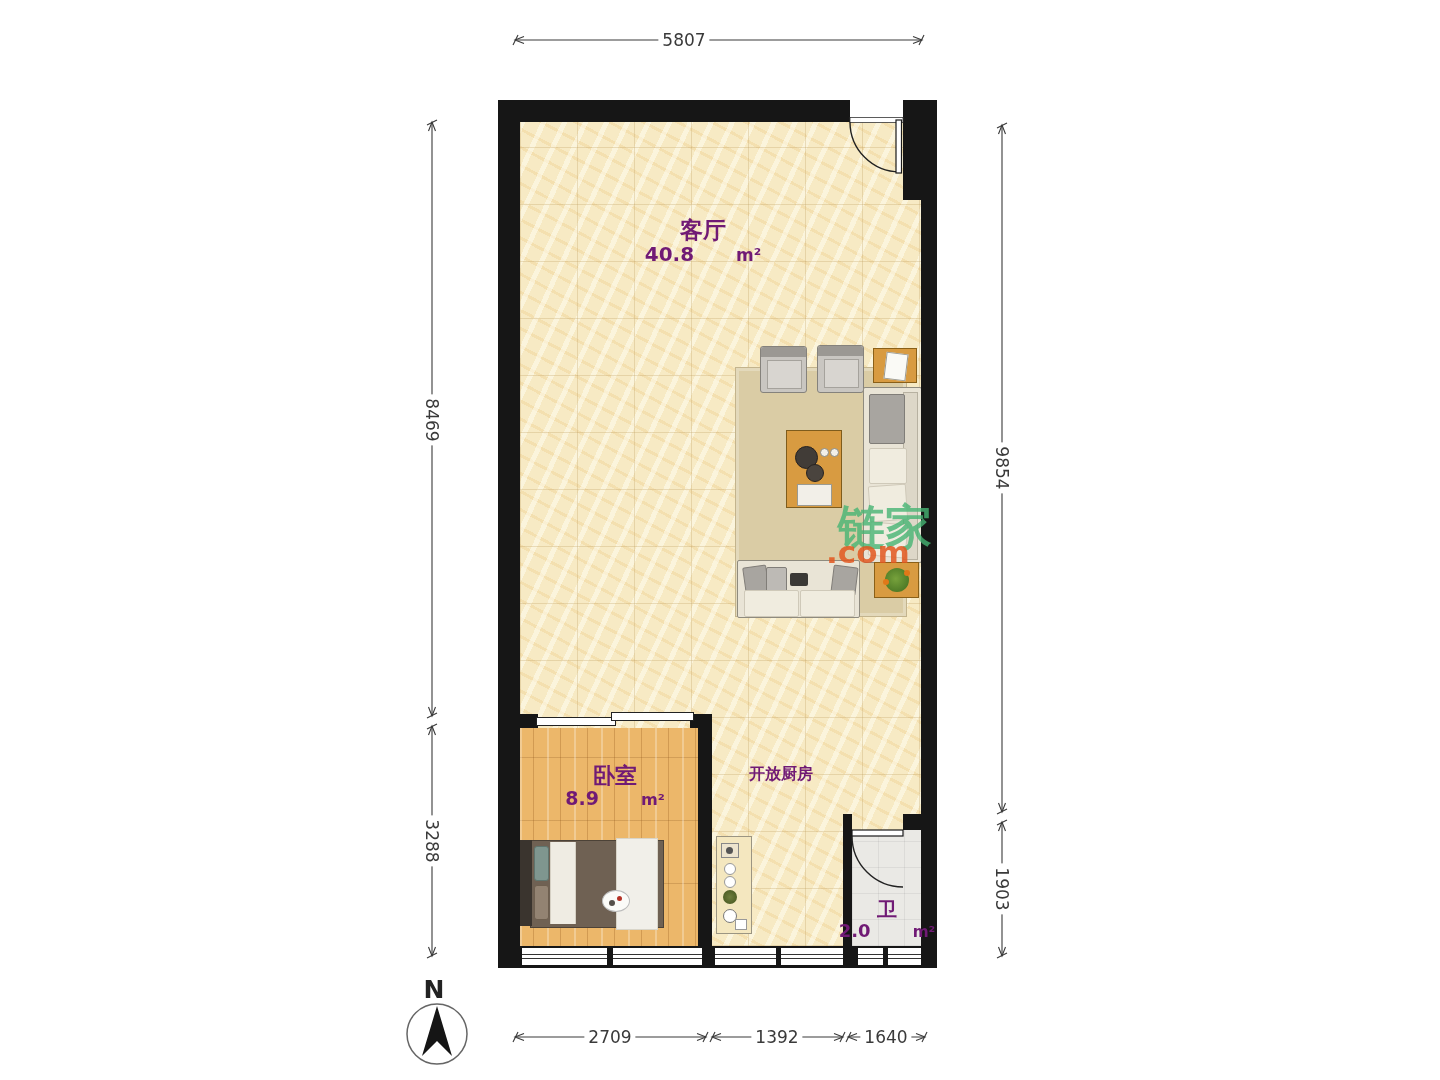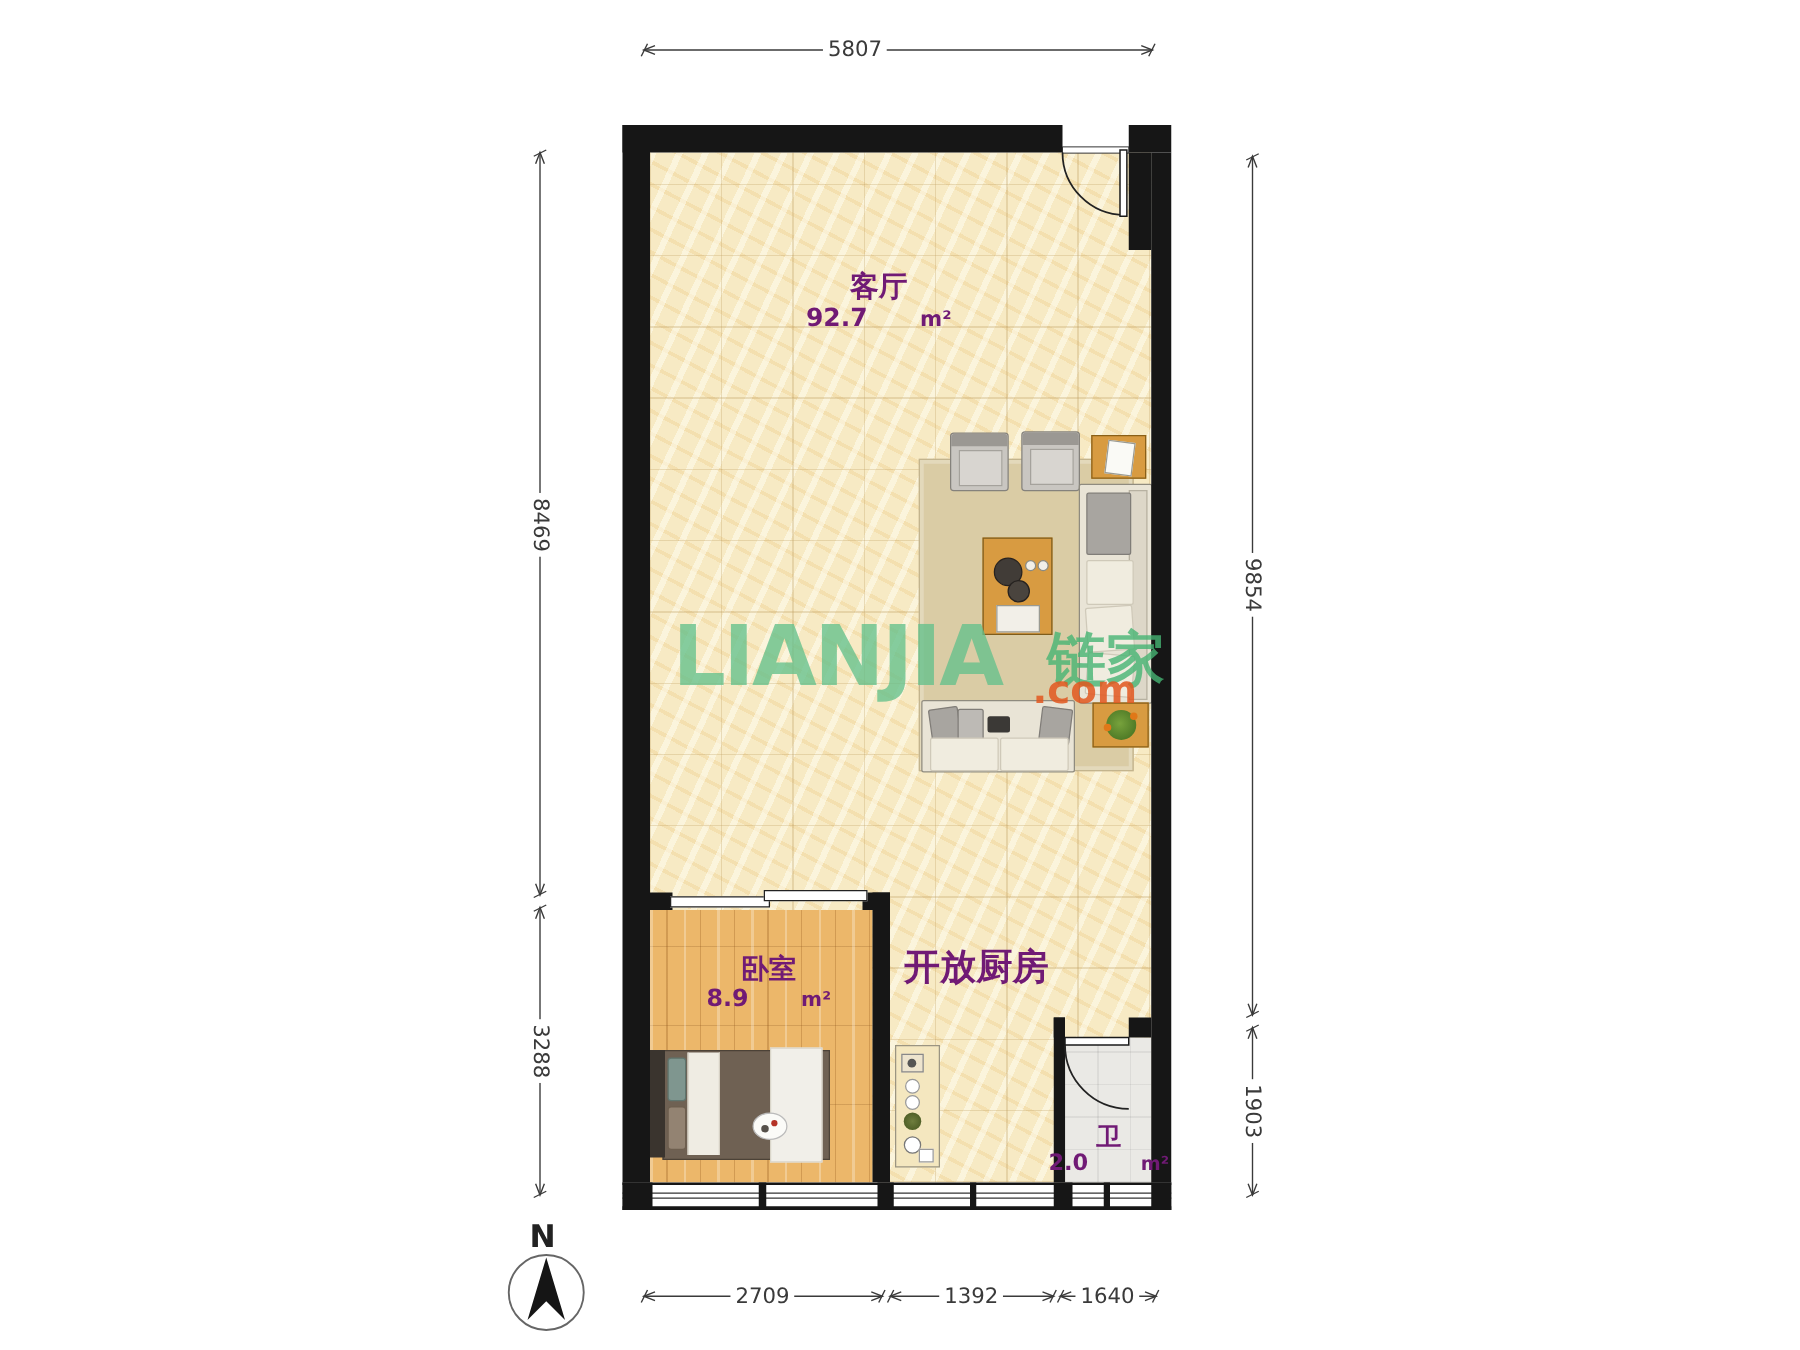--- a/index.html
+++ b/index.html
@@ -216,42 +216,41 @@
         <path d="M1002 822 L1002 956" fill="none" stroke="#3A3A3A" stroke-width="1.1"></path>
         <path d="M998.5 831 L1002 822 L1005.5 831" fill="none" stroke="#3A3A3A" stroke-width="1.1"></path>
         <path d="M1007 820 L997 825" fill="none" stroke="#3A3A3A" stroke-width="1.1"></path>
         <path d="M998.5 947 L1002 956 L1005.5 947" fill="none" stroke="#3A3A3A" stroke-width="1.1"></path>
         <path d="M1007 953 L997 958" fill="none" stroke="#3A3A3A" stroke-width="1.1"></path>
       </g>
   </svg>
 
   <div class="room-label" style="left:703px;top:242px;">
     <div class="room-name">客厅</div>
-    <div class="room-area"><span>92.7</span><span class="unit">m²</span></div>
+    <div class="room-area"><span>40.8</span><span class="unit">m²</span></div>
   </div>
   <div class="room-label" style="left:615px;top:787px;">
     <div class="room-name" style="font-size:22px;">卧室</div>
     <div class="room-area" style="font-size:19px;"><span>8.9</span><span class="unit">m²</span></div>
   </div>
   <div class="room-label" style="left:781px;top:774px;">
-    <div class="room-name" style="font-size:29px;">开放厨房</div>
+    <div class="room-name" style="font-size:16px;">开放厨房</div>
   </div>
   <div class="room-label" style="left:887px;top:920px;">
     <div class="room-name" style="font-size:20px;">卫</div>
     <div class="room-area" style="font-size:18px;"><span>2.0</span><span class="unit">m²</span></div>
   </div>
 
   <span class="dim-label" style="left:684px;top:40px;">5807</span>
   <span class="dim-label" style="left:610px;top:1037px;">2709</span>
   <span class="dim-label" style="left:777px;top:1037px;">1392</span>
   <span class="dim-label" style="left:886px;top:1037px;">1640</span>
   <span class="dim-label vert" style="left:432px;top:420px;">8469</span>
   <span class="dim-label vert" style="left:432px;top:841px;">3288</span>
   <span class="dim-label vert" style="left:1002px;top:468px;">9854</span>
   <span class="dim-label vert" style="left:1002px;top:889px;">1903</span>
 
   <span class="north-label" style="left:434px;top:989px;">N</span>
 
-  <span class="wm wm-word">LIANJIA</span>
   <span class="wm wm-cn">链家</span>
   <span class="wm wm-com">.com</span>
 
 </div>
 
 </body></html>

